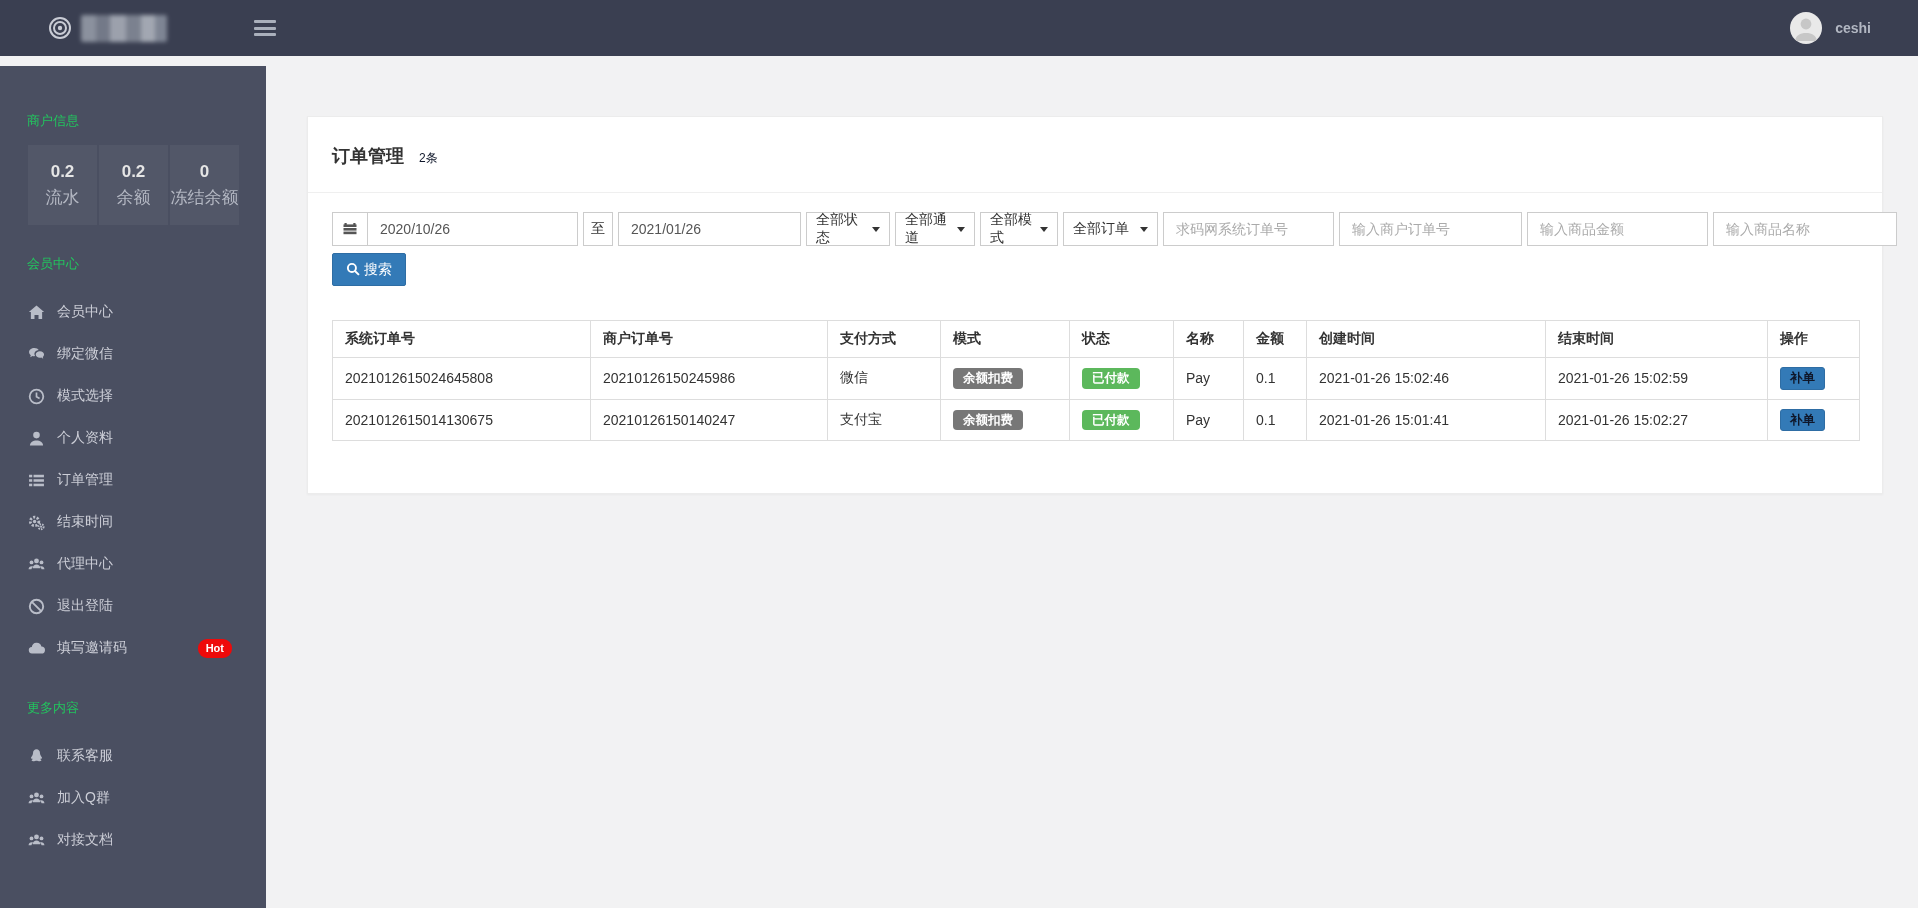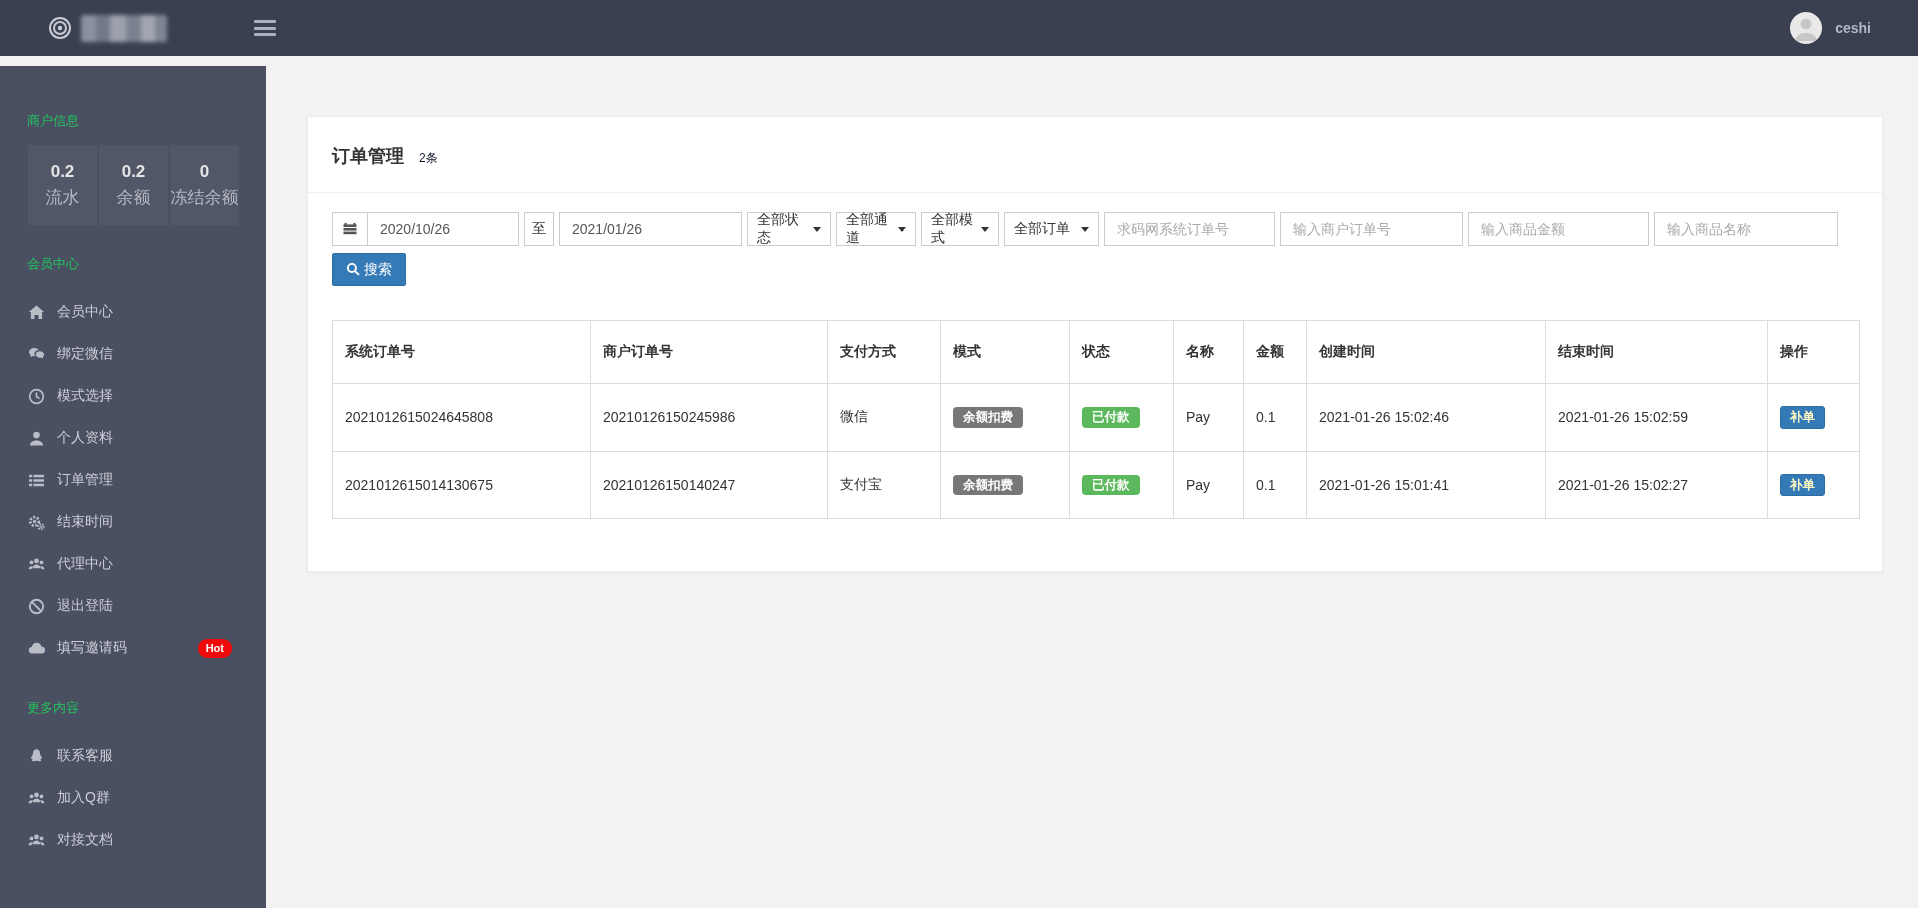--- a/index.html
+++ b/index.html
@@ -53,26 +53,26 @@
   input.box::placeholder { color:#aaa; opacity:1; }
   .to-box { display:flex; align-items:center; padding:0 7px; color:#333; }
   .select-box { display:flex; align-items:center; padding:0 9px; color:#333; cursor:pointer; gap:5px; }
   .caret { width:0; height:0; border-left:4px solid transparent; border-right:4px solid transparent; border-top:5px solid #333; margin-top:1px; }
   .select-box.wide { justify-content:space-between; }
 
   .search-btn { margin-top:7px; height:33px; background:#337ab7; border:1px solid #2e6da4; color:#fff; font-size:14px; font-family:inherit; padding:0 13px; display:inline-flex; align-items:center; gap:3px; cursor:pointer; border-radius:2px; }
   .search-btn svg { width:15px; height:15px; }
 
   table.orders { width:100%; border-collapse:collapse; margin-top:34px; table-layout:fixed; }
-  .orders th, .orders td { border:1px solid #ddd; padding:22px 12px; text-align:left; font-size:14px; color:#333; white-space:nowrap; overflow:hidden; }
+  .orders th, .orders td { border:1px solid #ddd; padding:9px 12px; text-align:left; font-size:14px; color:#333; white-space:nowrap; overflow:hidden; }
   .orders th { font-weight:bold; }
   .badge { display:inline-block; color:#fff; font-size:12.5px; font-weight:bold; padding:4px 10px; border-radius:4px; line-height:1; }
   .badge-gray { background:#777; }
   .badge-green { background:#5cb85c; }
-  .btn-xs { background:#337ab7; border:1px solid #2e6da4; color:#fef9c3; font-size:12.5px; font-weight:bold; padding:4px 9px; border-radius:3px; cursor:pointer; font-family:inherit; line-height:1; }
+  .btn-xs { background:#337ab7; border:1px solid #2e6da4; color:#0f172a; font-size:12.5px; font-weight:bold; padding:4px 9px; border-radius:3px; cursor:pointer; font-family:inherit; line-height:1; }
 </style>
 </head>
 <body>
 
 <div class="app">
 
   <header class="navbar">
     <div class="brand">
       <span class="logo-ring">
         <svg viewBox="0 0 24 24">
@@ -264,21 +264,21 @@
           <div class="group">
             <span class="addon">
               <svg viewBox="0 0 16 16" width="16" height="16" fill="currentColor">
                   <rect x="2.5" y="2" width="2.2" height="2.8"></rect>
                   <rect x="11.3" y="2" width="2.2" height="2.8"></rect>
                   <rect x="1.5" y="3.4" width="13" height="2.6"></rect>
                   <rect x="1.5" y="7" width="13" height="2.6"></rect>
                   <rect x="1.5" y="10.6" width="13" height="2.6"></rect>
                 </svg>
             </span>
-            <input class="box" style="width: 152px;" value="2020/10/26">
+            <input class="box" style="width: 211px;" value="2020/10/26">
           </div>
           <span class="to-box">至</span>
           <input class="box" style="width: 183px;" value="2021/01/26">
           <div class="select-box" style="width:84px">
               <span>全部状态</span>
               <span class="caret"></span>
             </div>
           <div class="select-box" style="width:80px">
               <span>全部通道</span>
               <span class="caret"></span>

